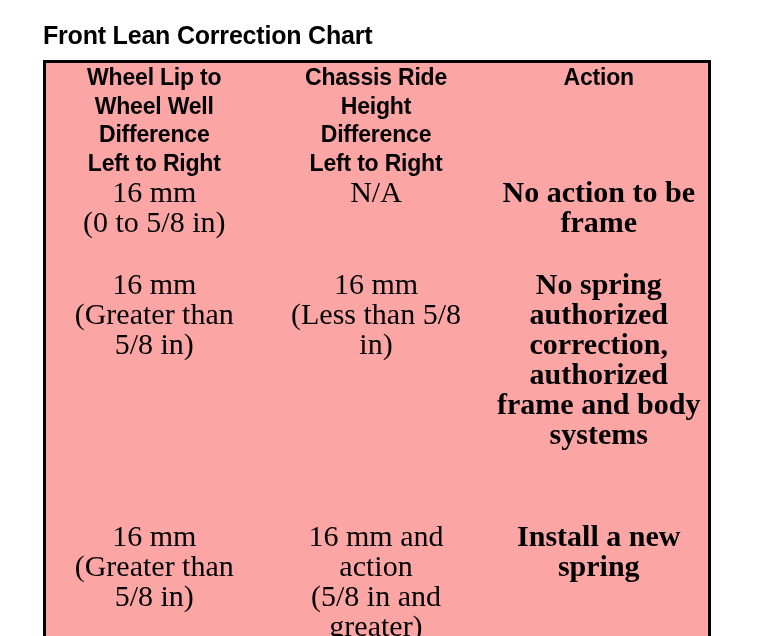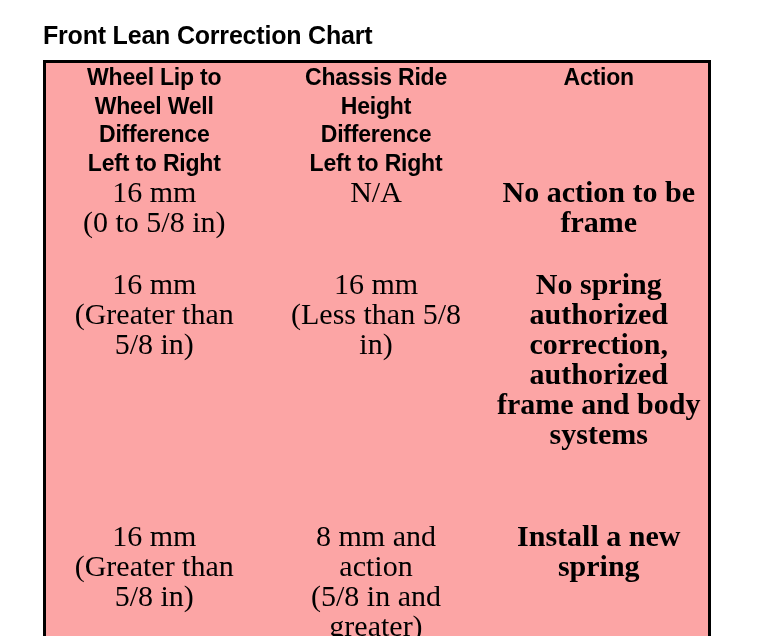--- a/index.html
+++ b/index.html
@@ -158,21 +158,21 @@
         <span class="line">systems</span>
       </td>
     </tr>
     <tr class="row-3">
       <td class="cell cell-center sep-right">
         <span class="line">16 mm</span>
         <span class="line">(Greater than</span>
         <span class="line">5/8 in)</span>
       </td>
       <td class="cell cell-center sep-right">
-        <span class="line">8 mm and</span>
+        <span class="line">16 mm and</span>
         <span class="line">action</span>
         <span class="line">(5/8 in and</span>
         <span class="line">greater)</span>
       </td>
       <td class="cell cell-action">
         <span class="line">Install a new</span>
         <span class="line">spring</span>
       </td>
     </tr>
   </tbody>

